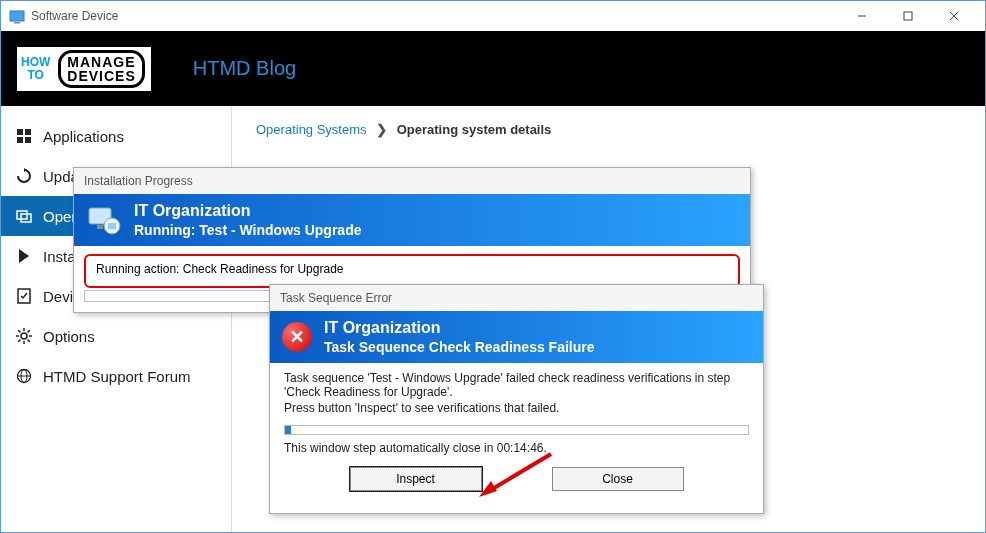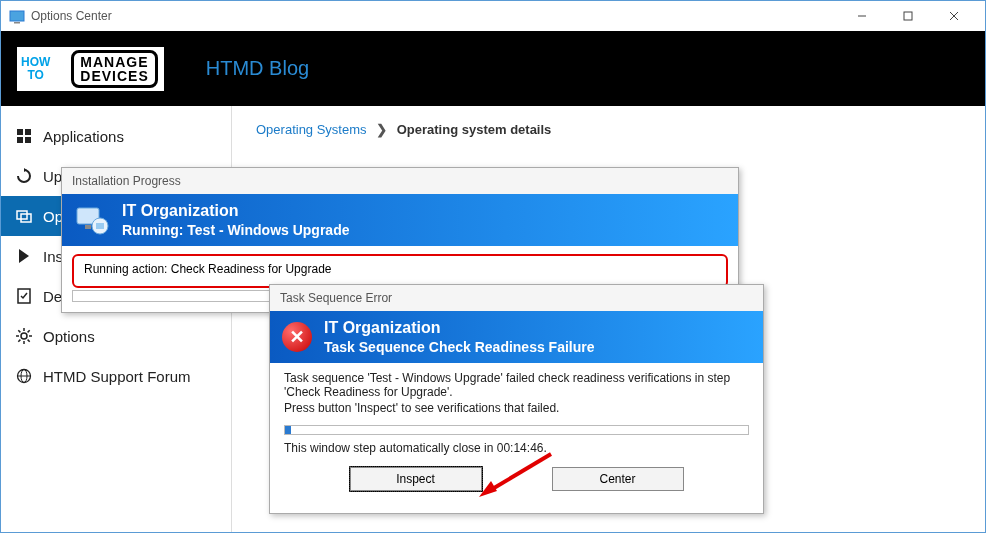--- a/index.html
+++ b/index.html
@@ -12,21 +12,21 @@
   .titlebar .spacer { flex: 1; }
   .titlebar .win-btn { width: 46px; height: 30px; display: flex; align-items: center; justify-content: center; color: #444; font-size: 13px; cursor: pointer;}
   .titlebar .win-btn svg { stroke: #444; }
   .titlebar .close-x svg { stroke: #444; }
 
   
   .banner { height: 75px; background: #000; display: flex; align-items: center; padding: 0 14px; }
   .logo-box { background: #fff; border: 2px solid #000; display: flex; align-items: center; padding: 3px 6px 3px 4px; }
   .logo-how { color: #00a2e8; font-weight: 900; font-size: 12px; line-height: 12px; text-align: center; }
   .logo-to  { color: #00a2e8; font-weight: 900; font-size: 12px; text-align: center;}
-  .logo-md  { border: 3px solid #000; border-radius: 8px; padding: 2px 6px; margin-left: 21px; font-weight: 900; font-size: 14px; line-height: 14px; letter-spacing: 1px;}
+  .logo-md  { border: 3px solid #000; border-radius: 14px; padding: 2px 6px; margin-left: 8px; font-weight: 900; font-size: 14px; line-height: 14px; letter-spacing: 1px;}
   .brand-title { color: #2a8bd4; font-size: 20px; margin-left: 40px; }
 
   
   .body { display: flex; height: calc(100% - 105px); }
   .sidebar { width: 231px; border-right: 1px solid #ddd; padding-top: 10px; }
   .nav-item { height: 40px; display: flex; align-items: center; padding: 0 14px; font-size: 15px; color: #222; cursor: pointer; gap: 10px; }
   .nav-item.active { background: #0c6bb0; color: #fff; }
   .nav-icon { width: 18px; height: 18px; display: inline-flex; align-items: center; justify-content: center; font-size: 16px; }
   .nav-item.active .nav-icon svg { fill: #fff; stroke:#fff }
   .content { flex: 1; padding: 16px 24px; font-size: 13px; color: #333; }
@@ -37,21 +37,21 @@
 
   
   .dlg { position: absolute; background: #fff; border: 1px solid #aaa; box-shadow: 2px 2px 6px rgba(0,0,0,0.25);}
   .dlg .dlg-title { background: #f5f5f5; font-size: 12px; color: #555; padding: 6px 10px; text-align: left; }
   .dlg .dlg-header { background: linear-gradient(to right, #0a5ac2, #2aa3ff); color: #fff; display: flex; align-items: center; padding: 8px 12px; gap: 12px; }
   .dlg .dlg-header .org { font-weight: 700; font-size: 16px; }
   .dlg .dlg-header .sub { font-weight: 600; font-size: 14px; margin-top: 2px;}
   .dlg .dlg-body { padding: 8px 14px; font-size: 12px; color: #222; }
 
   
-  .dlg-progress { left: 60px; top: 166px; width: 678px; }
+  .dlg-progress { left: 72px; top: 166px; width: 678px; }
   .dlg-progress .sysicon { width: 36px; height: 36px; }
   .dlg-progress .running-row { padding: 6px 10px 10px 10px; border: 2px solid #e10000; border-radius: 6px; margin: 8px 10px 2px 10px; font-size: 12px;}
   .dlg-progress .pbar { margin: 0 10px 10px 10px; height: 12px; border: 1px solid #bbb; background: #fff; position: relative; width: 660px; }
 
   
   .dlg-error { left: 268px; top: 283px; width: 495px; }
   .dlg-error .err-icon { width: 30px; height: 30px; border-radius: 50%; background: radial-gradient(circle at 30% 30%, #ff6b6b, #c60000); display:flex; align-items:center; justify-content:center; color:#fff; font-size:18px; font-weight:bold;}
   .dlg-error .pbar2 { height: 10px; border: 1px solid #bbb; margin: 10px 0 6px 0; position: relative; background:#fff; }
   .dlg-error .pbar2 .fill { position:absolute; left:0; top:0; bottom:0; width: 6px; background: #2a7ad1; }
   .dlg-error .btn-row { display:flex; justify-content: center; gap: 70px; padding: 12px 0 14px 0; }
@@ -66,21 +66,21 @@
 
 <div class="window">
 
   <div class="titlebar">
     <span class="app-icon">
       <svg viewBox="0 0 16 16">
           <rect x="1" y="3" width="14" height="10" fill="#4aa3e0" stroke="#2a7ad1"></rect>
           <rect x="5" y="14" width="6" height="1.5" fill="#888"></rect>
         </svg>
     </span>
-    <span>Options Center</span>
+    <span>Software Device</span>
     <span class="spacer"></span>
     <span class="win-btn">
       <svg width="10" height="10">
           <line x1="1" y1="5" x2="9" y2="5" stroke-width="1"></line>
         </svg>
     </span>
     <span class="win-btn">
       <svg width="10" height="10">
           <rect x="1" y="1" width="8" height="8" fill="none" stroke-width="1"></rect>
         </svg>
@@ -235,21 +235,21 @@
       <div style="margin-bottom:2px;">Task sequence 'Test - Windows Upgrade' failed check readiness verifications in step 'Check Readiness for Upgrade'.</div>
       <div>Press button 'Inspect' to see verifications that failed.</div>
       <div class="pbar2">
           <div class="fill"></div>
         </div>
       <div>
         <span>This window step automatically close in </span><span>00:14:46</span><span>.</span>
       </div>
       <div class="btn-row">
         <button class="focus">Inspect</button>
-        <button>Center</button>
+        <button>Close</button>
       </div>
     </div>
   </div>
 
   <svg class="arrow" style="left:470px; top:448px;" width="90" height="60">
     <line x1="80" y1="5" x2="18" y2="42" stroke="#e10000" stroke-width="4"></line>
     <polygon points="8,48 26,42 20,32" fill="#e10000"></polygon>
   </svg>
 
 </div>

